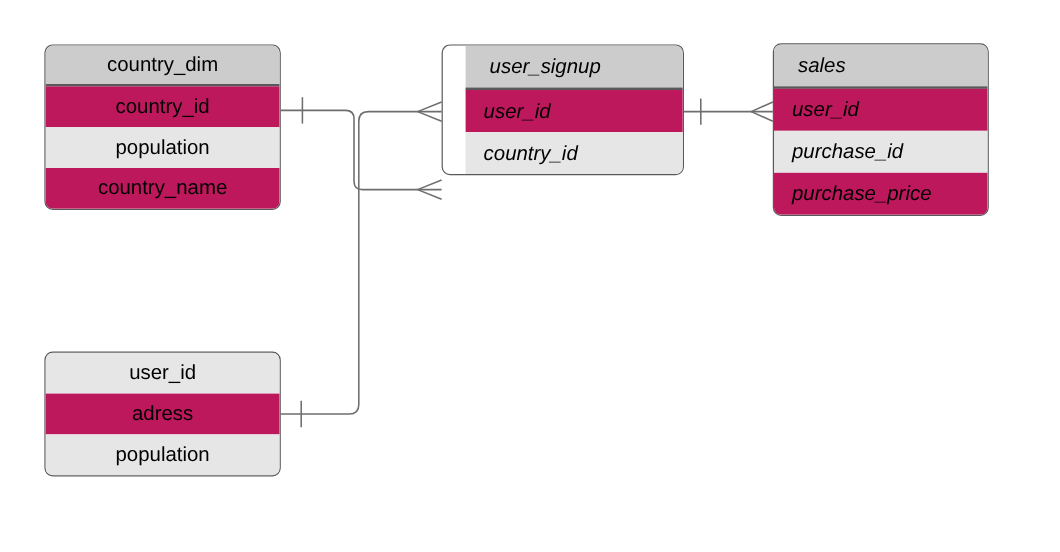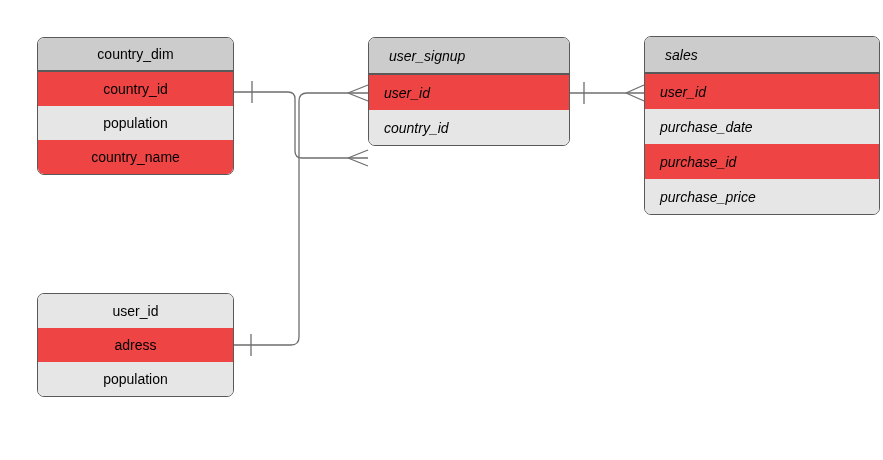--- a/index.html
+++ b/index.html
@@ -16,49 +16,49 @@
     stroke:#6e6e6e;
     stroke-width:1.3;
   }
   .tbl {
     position:absolute;
     box-sizing:border-box;
     border:1.5px solid #595959;
     border-radius:7px;
     overflow:hidden;
     background:#ffffff;
-    font-size:14px;
+    font-size:17px;
     color:#000000;
   }
   .th {
     background:#cccccc;
     border-bottom:2px solid #595959;
     display:flex; align-items:center;
     box-sizing:border-box;
   }
   .tr {
     display:flex; align-items:center;
-    background:#ef4444;
+    background:#be185d;
     box-sizing:border-box;
   }
   .tr:nth-child(odd) { background:#e6e6e6; }
   
   .c .th, .c .tr { justify-content:center; }
   
   .i { font-style:italic; }
   .i .th { padding-left:20px; }
   .i .tr { padding-left:15px; }
 
   #t-country  { left:37px;  top:37px;  width:197px; }
   #t-country  .th { height:34px; } #t-country .tr { height:34px; }
   #t-user     { left:37px;  top:293px; width:197px; }
   #t-user     .th { height:34px; } #t-user .tr { height:34px; }
-  #t-signup   { left:368px; top:37px;  width:202px; }
+  #t-signup   { left:368px; top:37px;  width:202px;padding-left:19px; }
   #t-signup   .th { height:37px; } #t-signup .tr { height:35px; }
-  #t-sales    { left:644px; top:36px;  width:236px; }
+  #t-sales    { left:644px; top:36px;  width:180px; }
   #t-sales    .th { height:37px; } #t-sales .tr { height:35px; }
 </style>
 </head>
 <body>
 
 <div class="canvas">
 
   <svg class="edges" viewBox="0 0 883 460">
 
     <g>
@@ -95,18 +95,17 @@
 
   <div class="tbl i" id="t-signup">
     <div class="th">user_signup</div>
     <div class="tr">user_id</div>
     <div class="tr">country_id</div>
   </div>
 
   <div class="tbl i" id="t-sales">
     <div class="th">sales</div>
     <div class="tr">user_id</div>
-    <div class="tr">purchase_date</div>
     <div class="tr">purchase_id</div>
     <div class="tr">purchase_price</div>
   </div>
 
 </div>
 
 </body></html>

